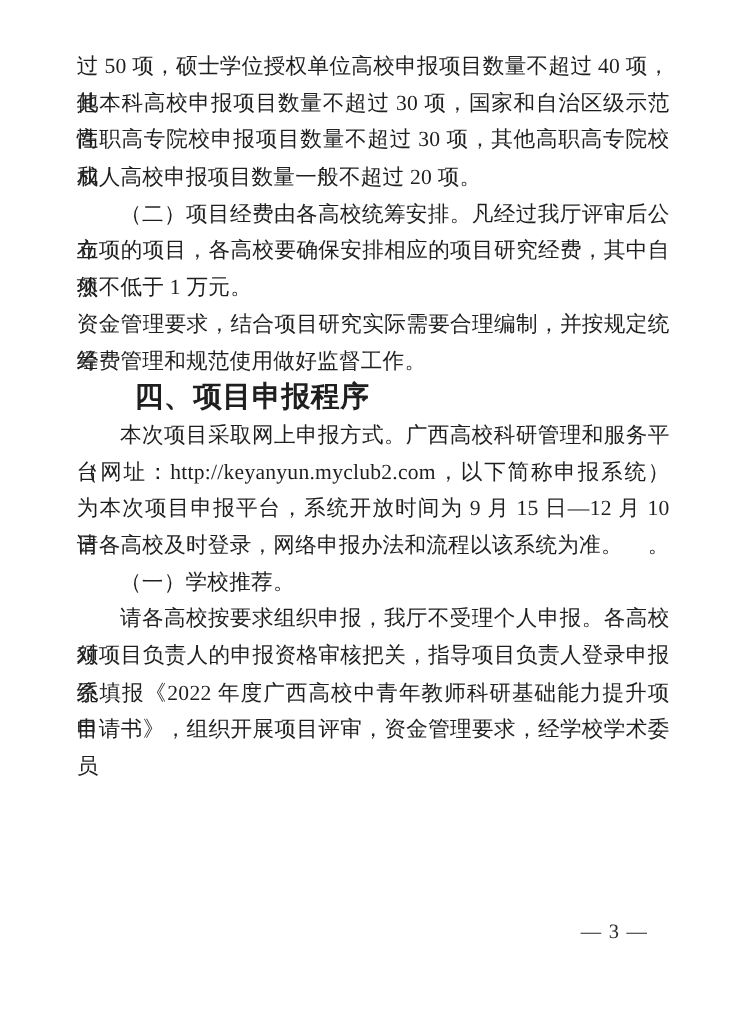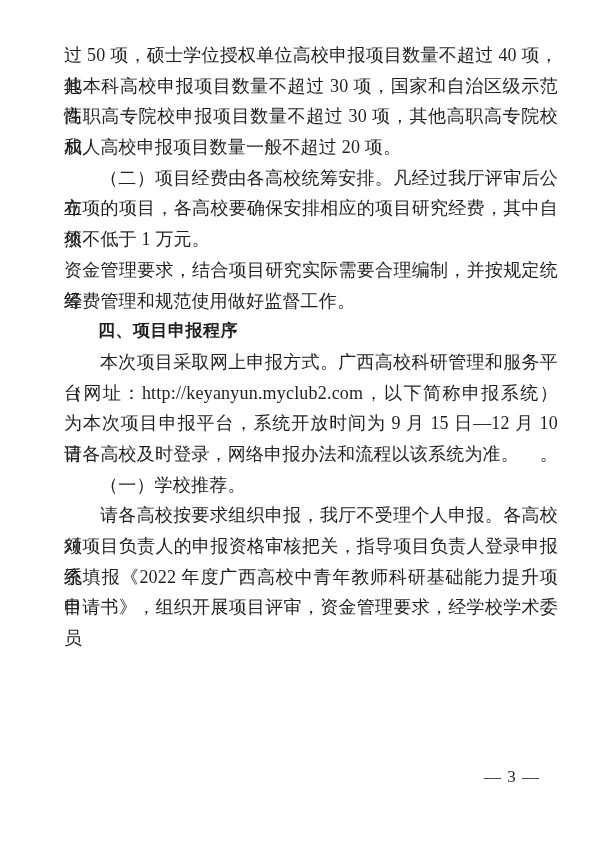--- a/index.html
+++ b/index.html
@@ -39,21 +39,21 @@
   }
   .doc-line.no-fill {
     text-align-last: left;
   }
   .doc-line.indent {
     text-indent: 2em;
   }
   .doc-line.bold-heading {
     font-weight: 700;
     font-family: "Liberation Sans", "DejaVu Sans", sans-serif;
-    font-size: 17px;
+    font-size: 24px;
     letter-spacing: 0.5px;
   }
   .page-number {
     position: absolute;
     top: 766px;
     right: 73px;
     font-size: 17px;
     line-height: 22px;
     letter-spacing: 1px;
     color: #2a2a2a;

